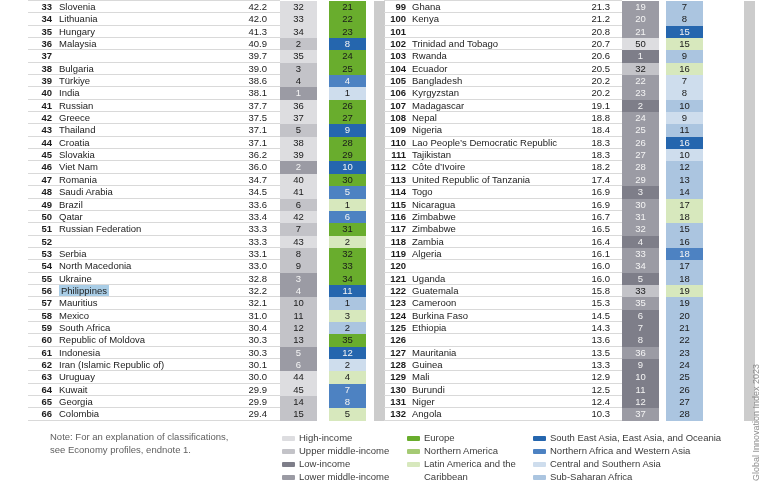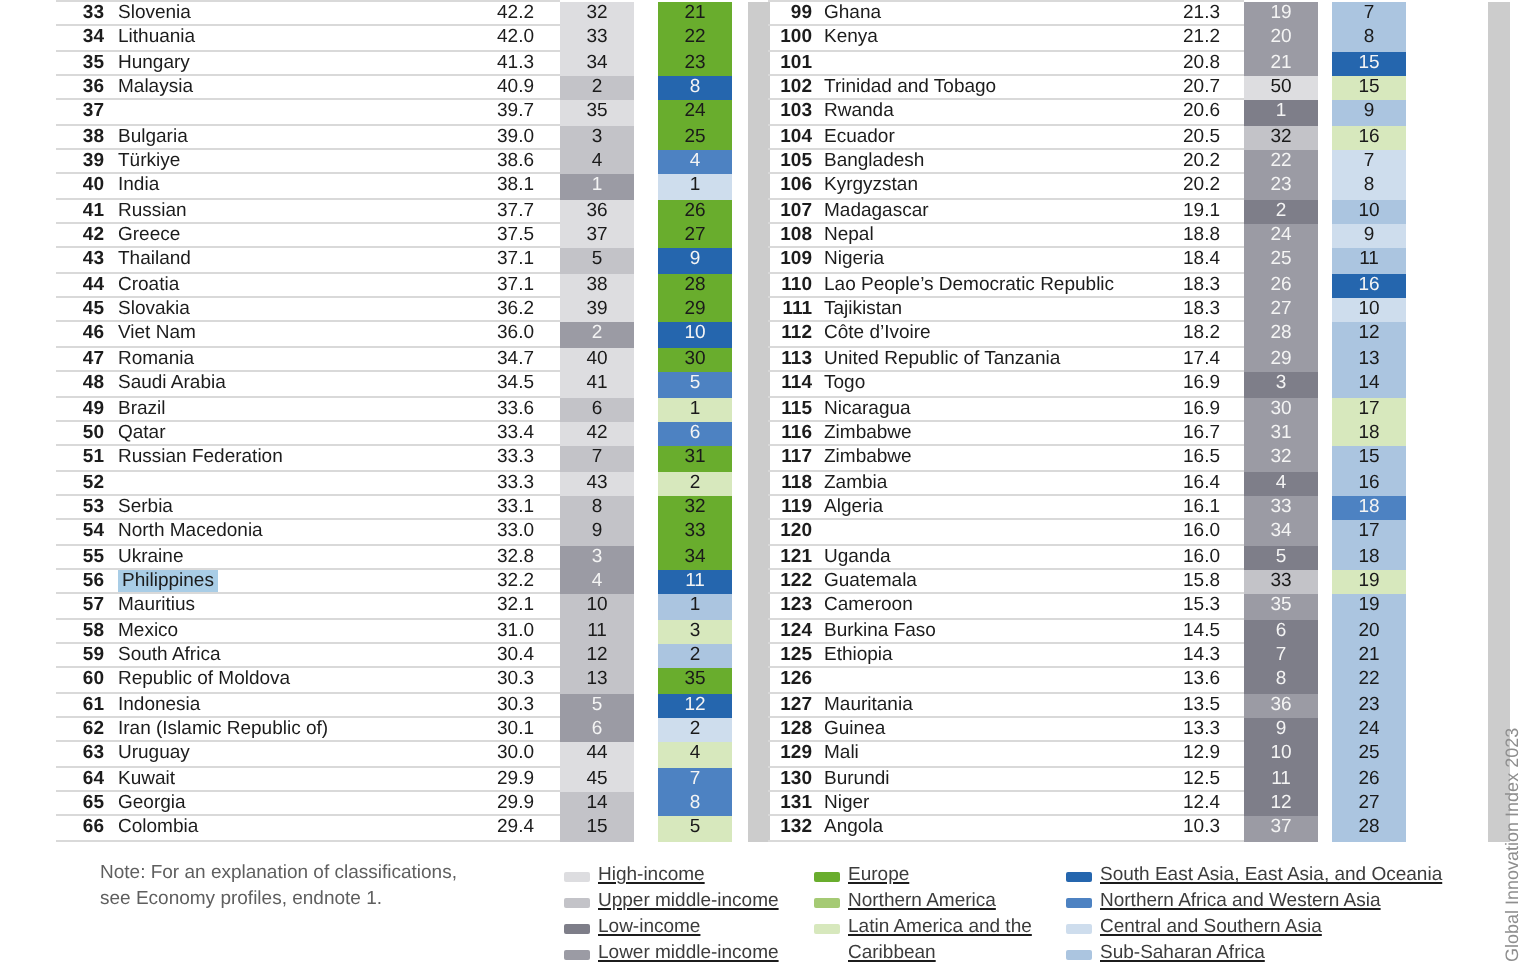--- a/index.html
+++ b/index.html
@@ -31,21 +31,21 @@
   #left-table .income{left:252px;}
   #left-table .region{left:301px;}
   #right-table .income{left:238px;}
   #right-table .region{left:282px;}
   .dash{position:absolute;bottom:0;height:1px;background:#cccccc;}
   #left-table .dash{left:346px;width:11px;top:auto;}
   #right-table .dash{left:360px;width:11px;top:auto;}
   .footer-notes{position:absolute;left:50px;top:430px;width:235px;font-size:9.5px;
                 color:#5f5f5f;line-height:13px;}
   .footer-notes .block{margin-bottom:6px;}
-  .legend{position:absolute;top:431px;text-decoration:underline;}
+  .legend{position:absolute;top:431px;}
   #legend-income{left:282px;}
   #legend-green{left:407px;}
   #legend-blue{left:533px;}
   .legend-item{display:flex;align-items:flex-start;}
   .swatch{flex:0 0 auto;width:13px;height:5px;margin:4.5px 4px 0 0;border-radius:1px;}
   .legend-label{font-size:9.5px;line-height:13px;color:#3c3c3c;}
   #legend-income .legend-label{width:115px;}
   #legend-green .legend-label{width:92px;}
   #legend-blue .legend-label{width:215px;}
   .side-label{position:absolute;left:751px;top:481px;transform:rotate(-90deg);

